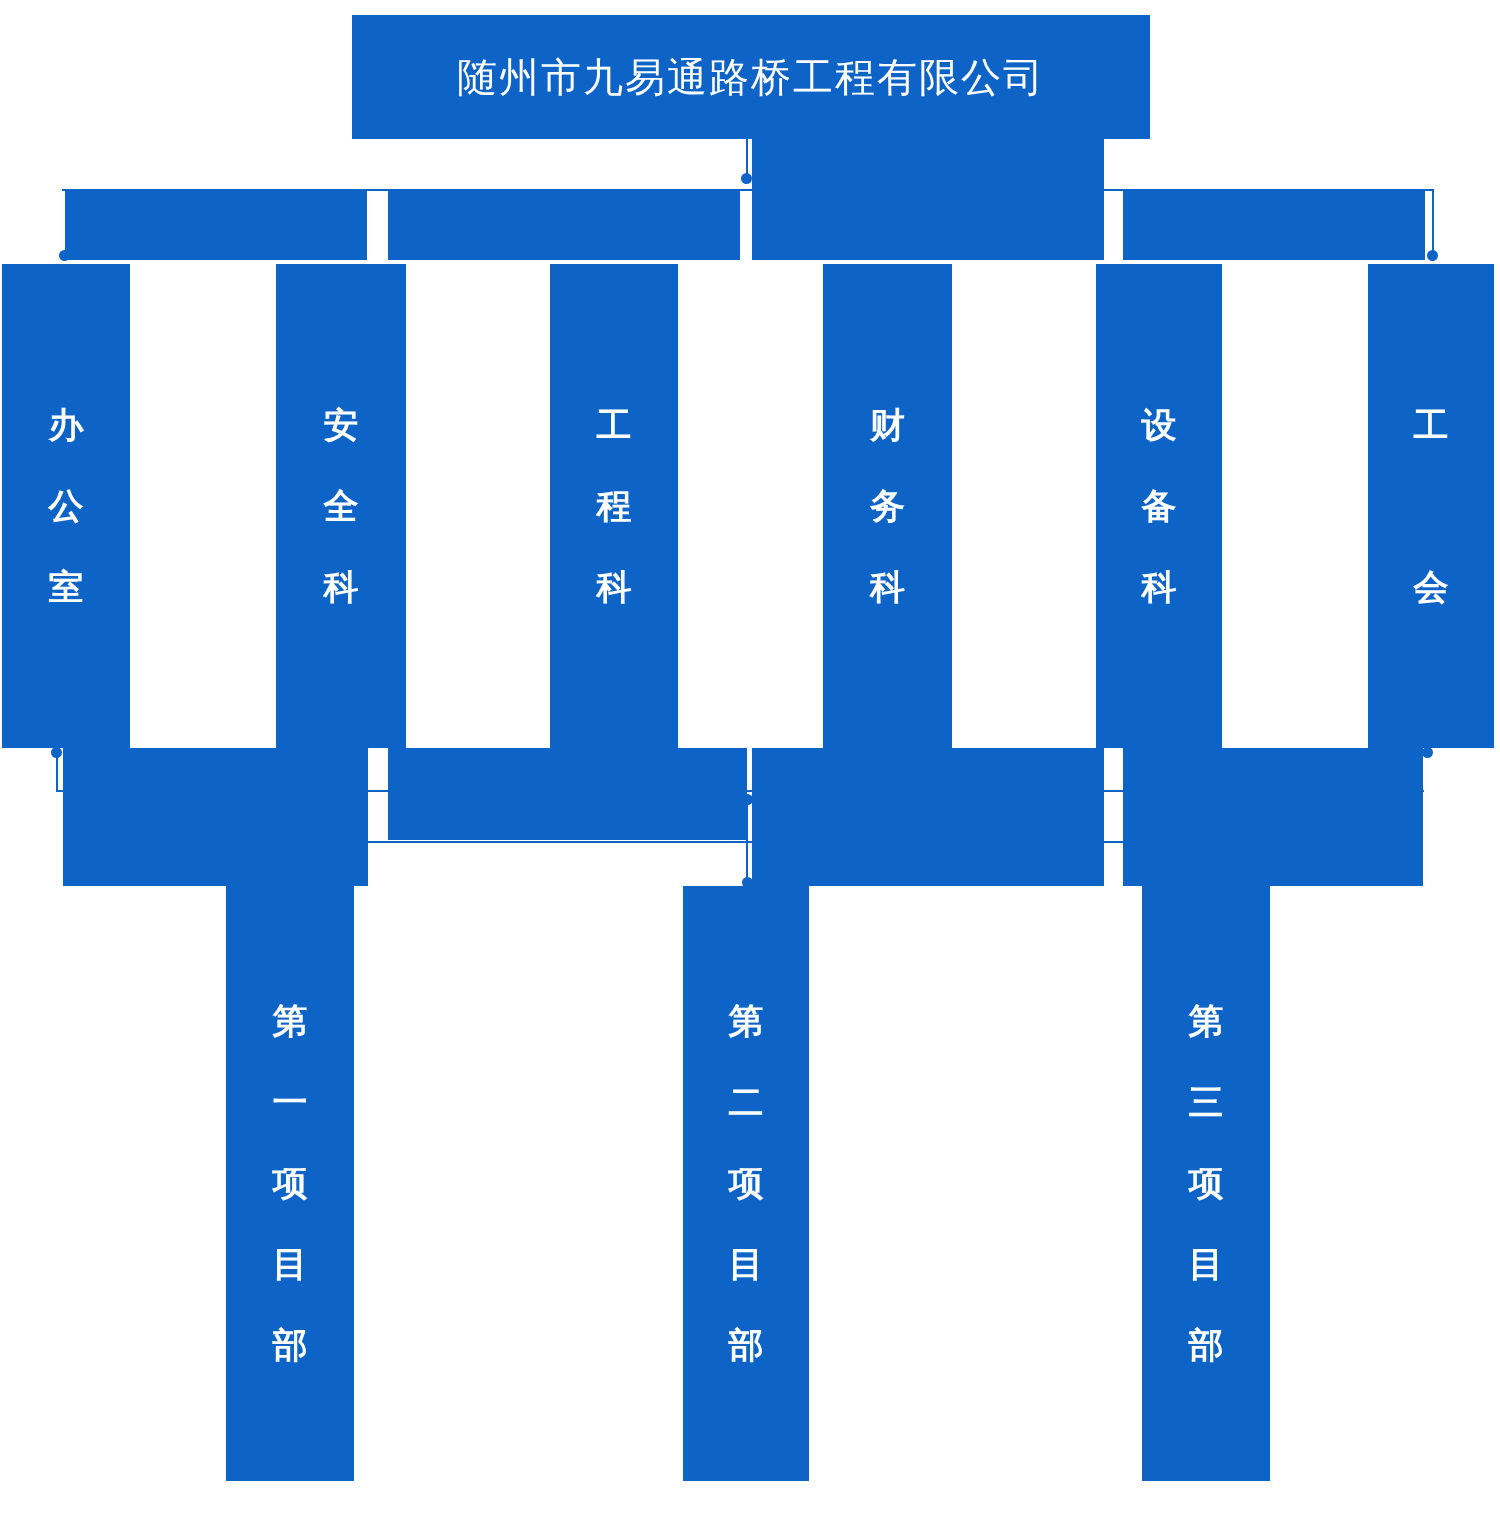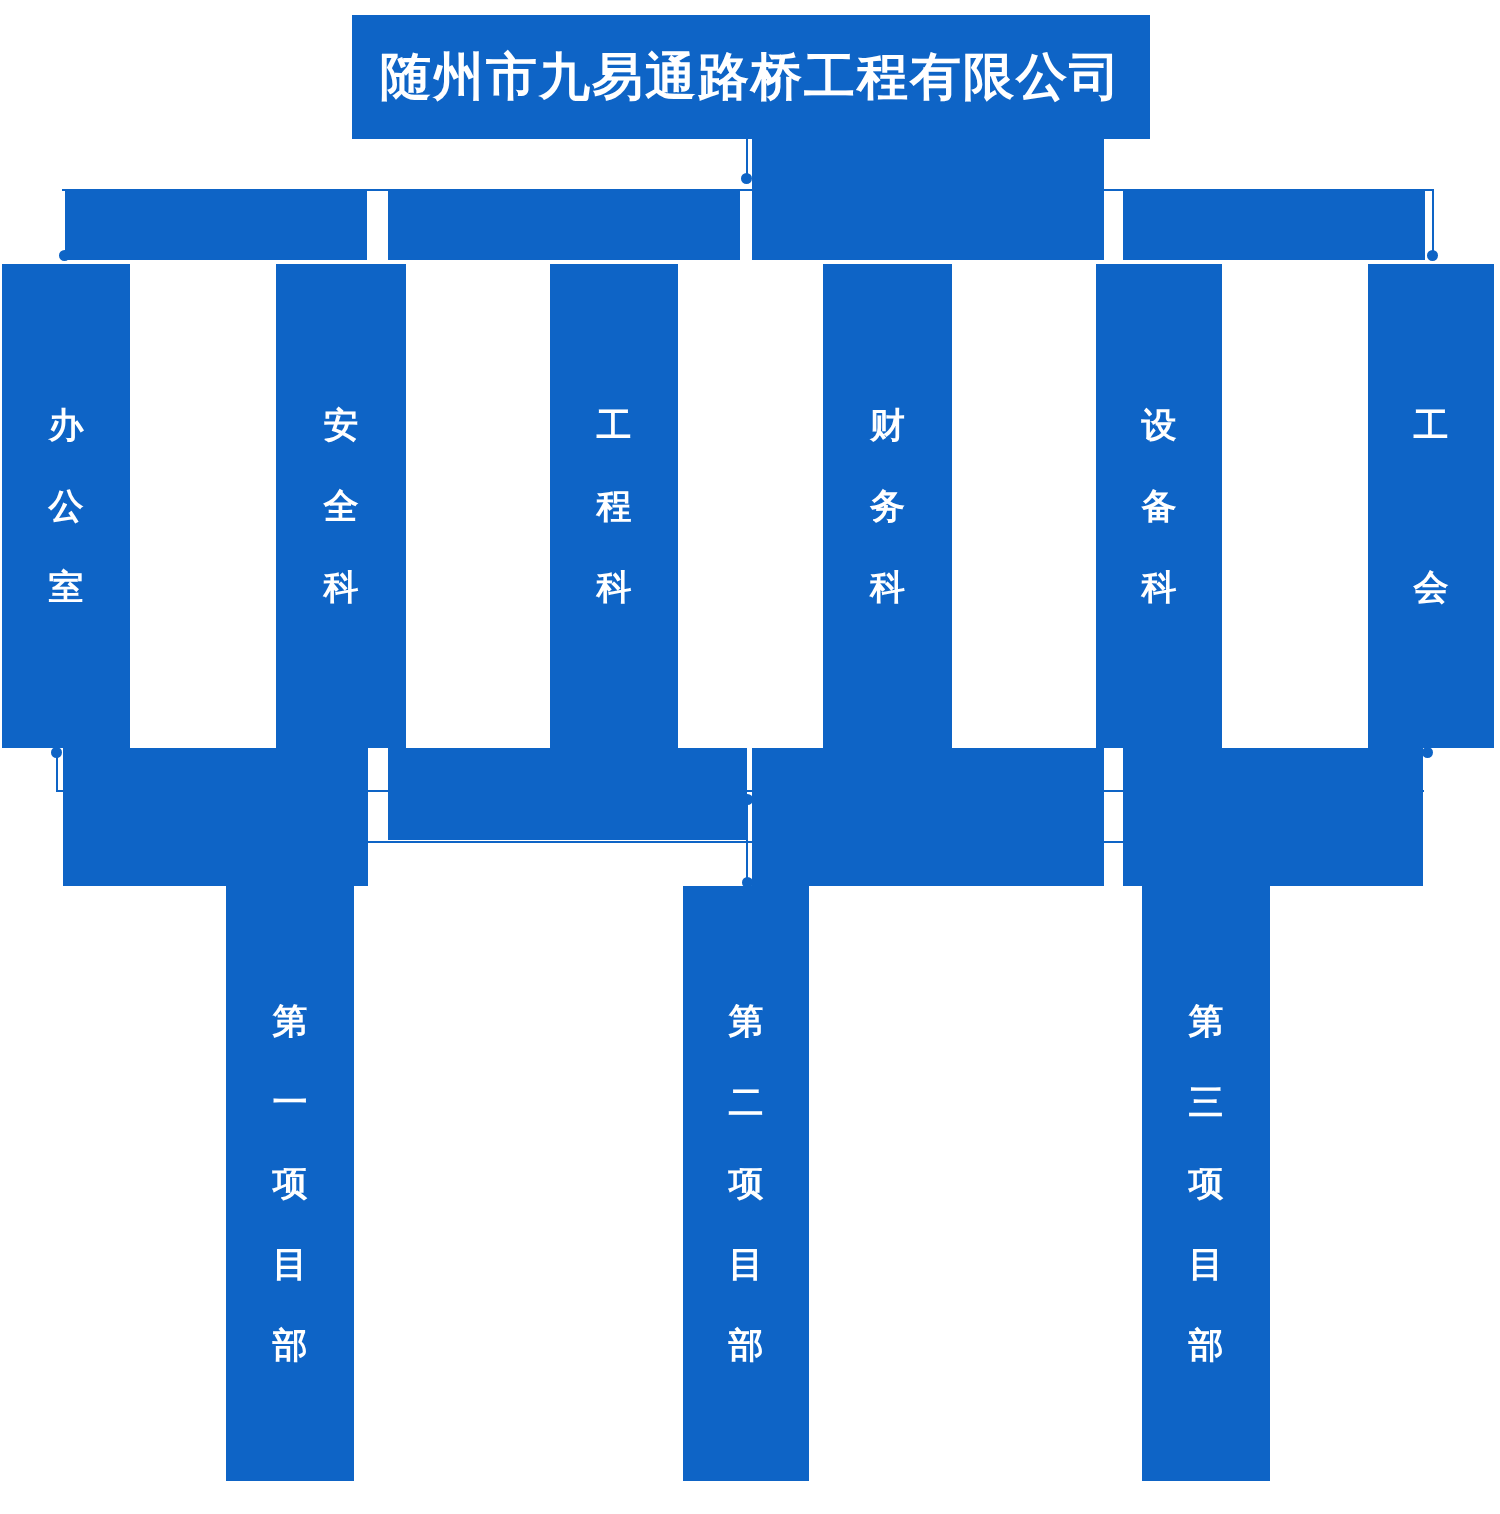--- a/index.html
+++ b/index.html
@@ -19,22 +19,22 @@
   .box{
     position:absolute;
     background:var(--blue);
     z-index:3;
     display:flex;
     align-items:center;
     justify-content:center;
   }
   .title-text{
     color:var(--text);
-    font-size:51px;
-    font-weight:bold;
+    font-size:40px;
+    font-weight:normal;
     letter-spacing:2px;
     white-space:nowrap;
   }
   .vtext{
     color:var(--text);
     font-size:35px;
     font-weight:bold;
     line-height:81px;
     white-space:pre-line;
     text-align:center;

